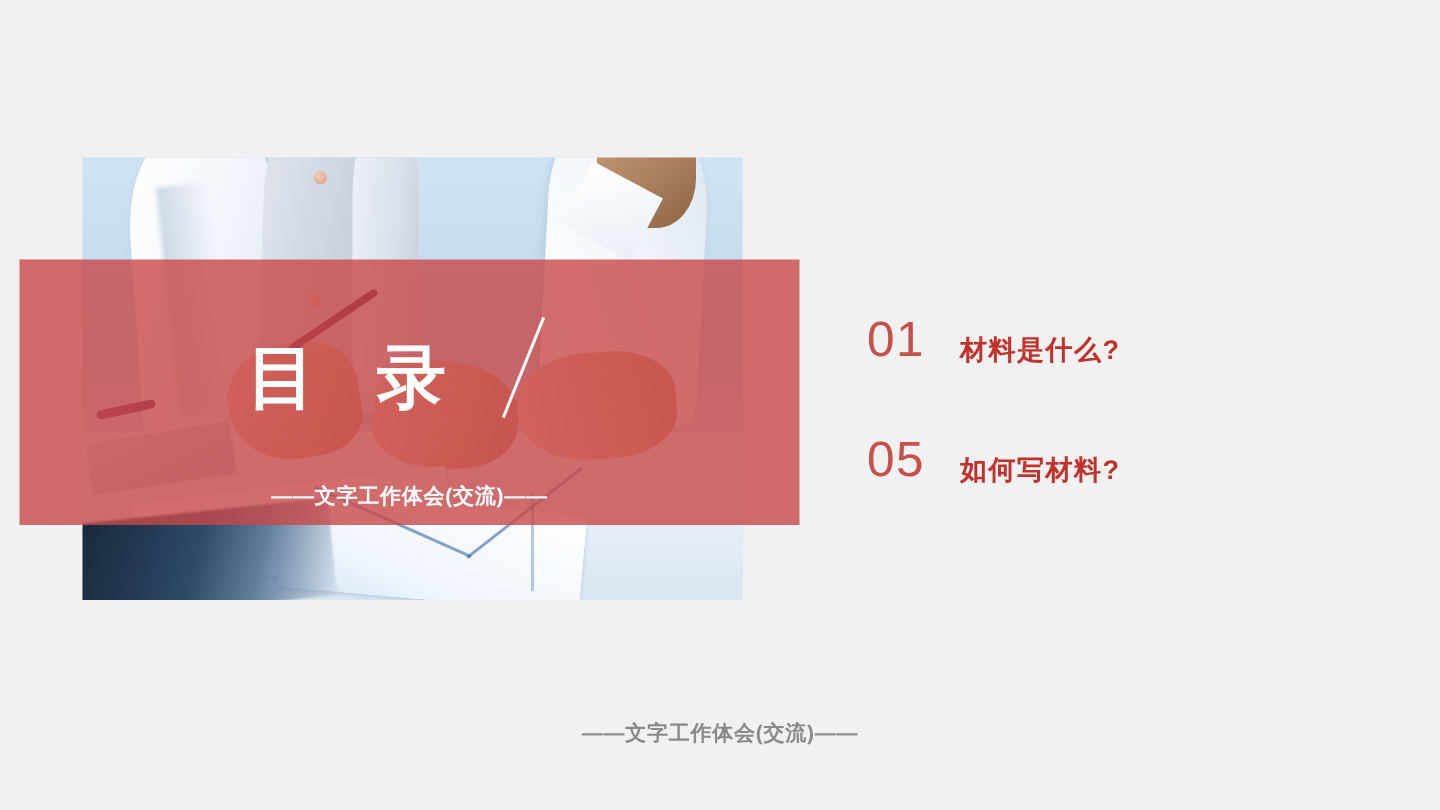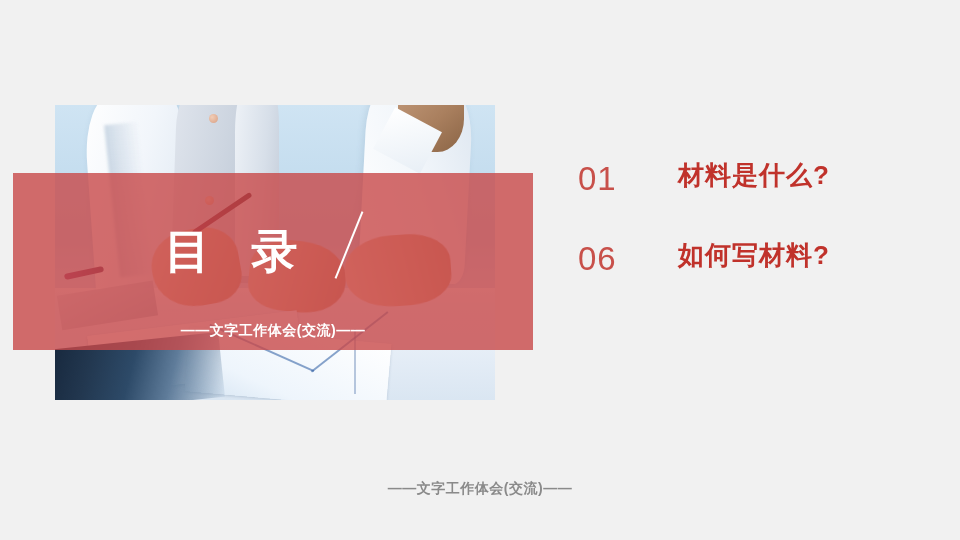--- a/index.html
+++ b/index.html
@@ -306,36 +306,35 @@
 
   
   #contents-list {
     position: absolute;
     left: 578px;
     top: 162px;
     width: 350px;
   }
   .content-item {
     display: flex;
-    align-items: flex-start;
+    align-items: flex-end;
     height: 80px;
-    gap: 38px;
   }
   .item-num {
     color: #c8504a;
     font-size: 33px;
     font-weight: 300;
     letter-spacing: 1px;
     width: 62px;
     flex: none;
     line-height: 1;
   }
   .item-label {
     color: #c0322b;
-    font-size: 26px;
+    font-size: 18px;
     font-weight: bold;
     letter-spacing: 1px;
     line-height: 1;
     white-space: nowrap;
   }
 
   
   #footer {
     position: absolute;
     left: 0;
@@ -392,21 +391,21 @@
   <div id="band-subtitle">——文字工作体会(交流)——</div>
 
   <div id="contents-list">
 
     <div class="content-item">
       <span class="item-num">01</span>
       <span class="item-label">材料是什么?</span>
     </div>
 
     <div class="content-item">
-      <span class="item-num">06</span>
+      <span class="item-num">05</span>
       <span class="item-label">如何写材料?</span>
     </div>
 
 
   </div>
 
   <div id="footer">——文字工作体会(交流)——</div>
 
 </div>
 

